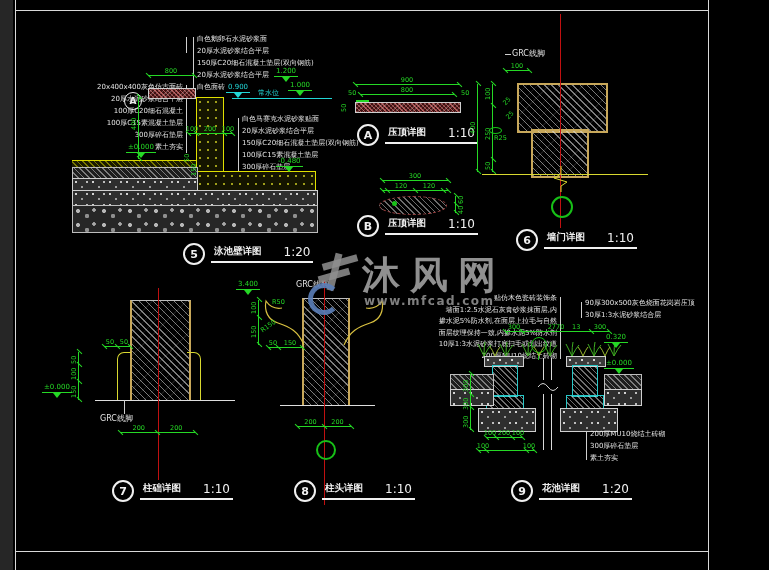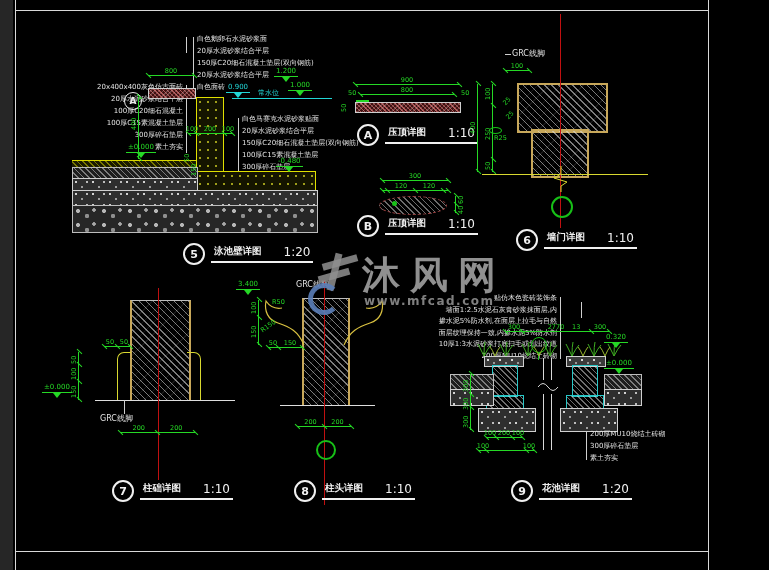--- a/index.html
+++ b/index.html
@@ -391,20 +391,24 @@
     <div class="lblcol r" style="right:212px;top:293px;line-height:11.5px;">
       <div>贴仿木色瓷砖装饰条</div>
       <div>墙面1:2.5水泥石灰膏砂浆抹面层,内</div>
       <div>掺水泥5%防水剂,在面层上拉毛与自然</div>
       <div>面层纹理保持一致,内掺水泥5%防水剂</div>
       <div>10厚1:3水泥砂浆打底扫毛或划出纹道</div>
       <div>200厚MU10烧结土砖砌</div>
     </div>
     <div class="lead" style="left:560px;top:297px;width:1px;height:62px;"></div>
     <div class="lead" style="left:581px;top:302px;width:1px;height:16px;"></div>
+    <div class="lblcol" style="left:585px;top:297px;">
+      <div>90厚300x500灰色烧面花岗岩压顶</div>
+      <div>30厚1:3水泥砂浆结合层</div>
+    </div>
 
     <div class="dimh" style="left:505px;top:331px;width:104px;">
       <i style="left:0"></i>
         <i style="left:17px"></i>
         <i style="left:86px"></i>
         <i style="left:100%"></i>
       <span class="val" style="left:9px">300</span>
       <span class="val" style="left:51px">2770</span>
       <span class="val" style="left:95px">300</span>
     </div>

